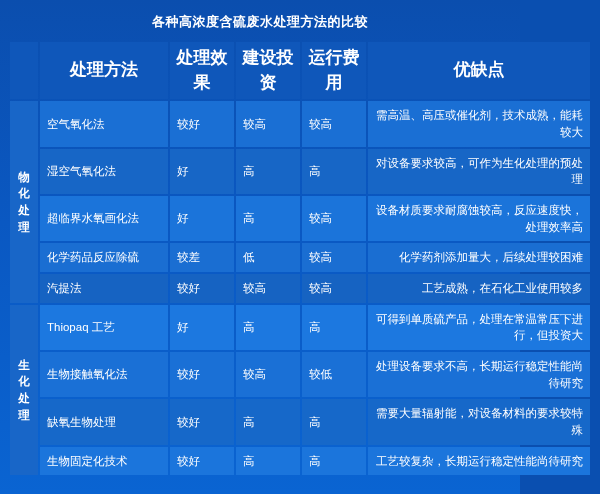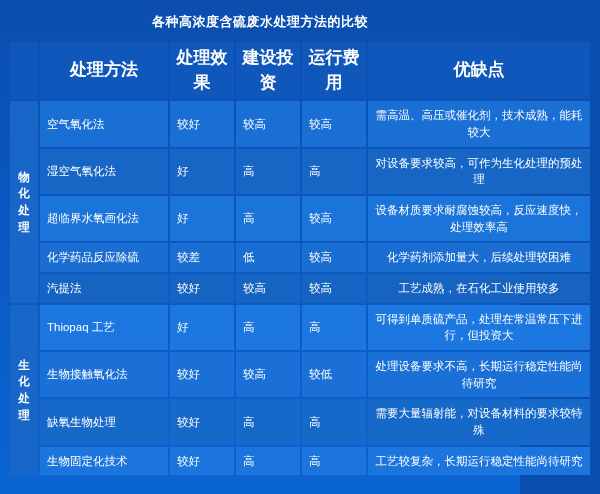--- a/index.html
+++ b/index.html
@@ -70,21 +70,21 @@
     display: block;
   }
   td.method {
     text-align: left;
     padding-left: 10px;
     white-space: nowrap;
   }
   td.val {
   }
   td.note {
-    text-align: center;
+    text-align: right;
     line-height: 1.5;
   }
   .g1 { background: #1a6fd4 !important; }
   .g2 { background: #1766c6 !important; }
   .g3 { background: #1b74da !important; }
   .g4 { background: #1a6ed2 !important; }
   .g5 { background: #1663c2 !important; }
   .g6 { background: #1c78e0 !important; }
   .g7 { background: #1a70d6 !important; }
   .g8 { background: #1668c9 !important; }

